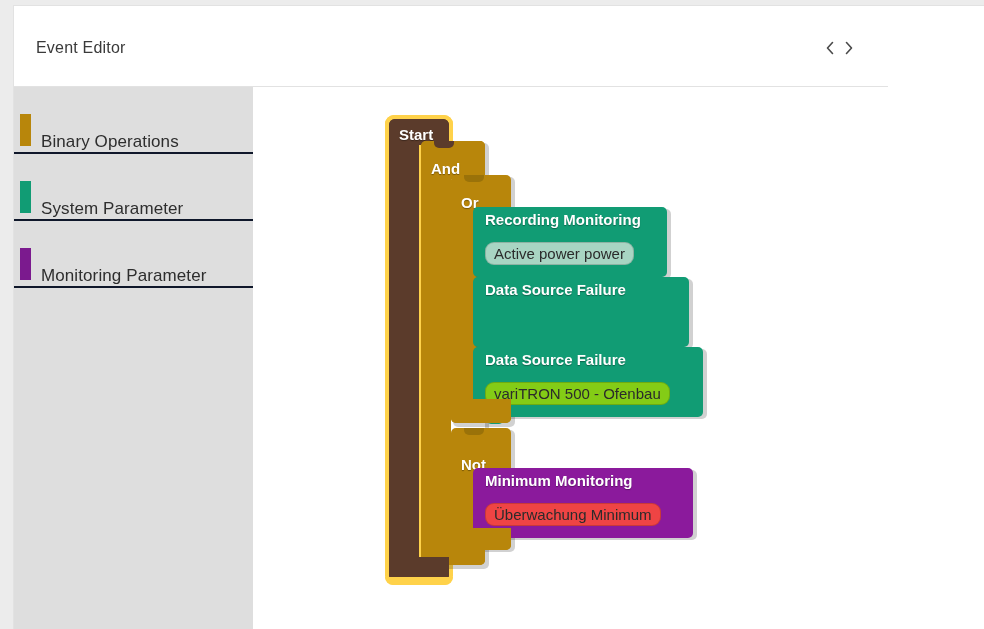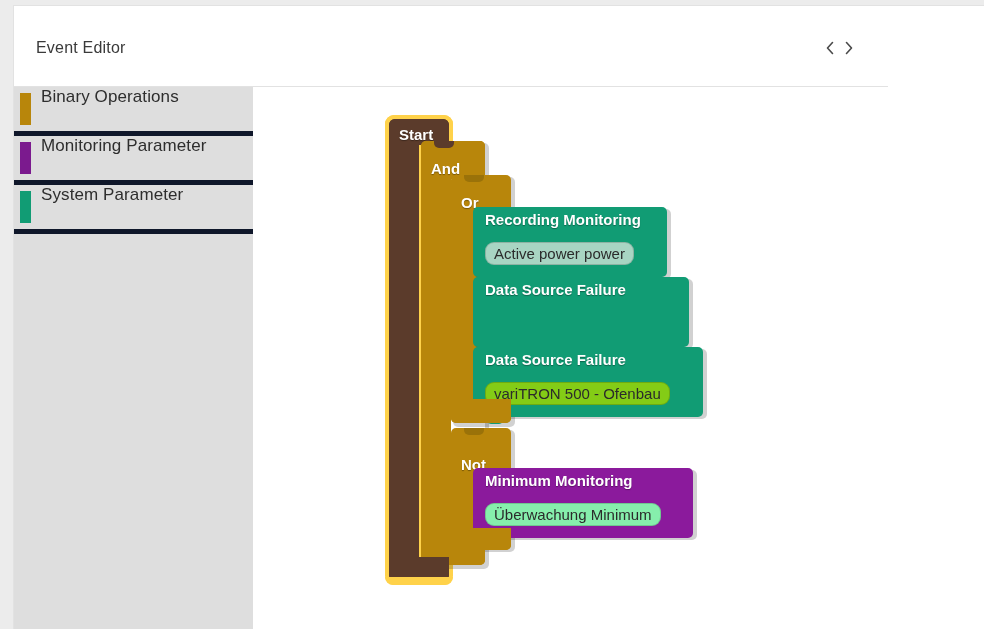--- a/index.html
+++ b/index.html
@@ -33,22 +33,22 @@
   .chev{
     width:13px;height:18px;display:block;cursor:pointer;
   }
   .chev svg{display:block;}
   
   .sidebar{
     position:absolute;left:0;top:81px;width:239px;height:542px;
     background:#dedede;
   }
   .side-item{
-    position:relative;height:44px;display:flex;align-items:flex-start;
-    border-bottom:5px solid #0f172a;cursor:pointer;
+    position:relative;height:44px;display:flex;align-items:flex-end;
+    border-bottom:2px solid #0f172a;cursor:pointer;margin-top:21px;
   }
   .side-bar{
     position:absolute;left:6px;top:6px;width:11px;height:32px;
   }
   .side-label{
     margin-left:27px;font-size:17px;color:#2e2e2e;letter-spacing:0.1px;
   }
   
   .canvas{
     position:absolute;left:239px;top:81px;width:731px;height:542px;
@@ -96,26 +96,26 @@
       </span>
     </div>
   </div>
 
   <div class="sidebar">
     <div class="side-item">
       <span class="side-bar" style="background:#b8860b"></span>
       <span class="side-label">Binary Operations</span>
     </div>
     <div class="side-item">
+      <span class="side-bar" style="background:#119c74"></span>
+      <span class="side-label">System Parameter</span>
+    </div>
+    <div class="side-item">
       <span class="side-bar" style="background:#7b1a8e"></span>
       <span class="side-label">Monitoring Parameter</span>
-    </div>
-    <div class="side-item">
-      <span class="side-bar" style="background:#119c74"></span>
-      <span class="side-label">System Parameter</span>
     </div>
   </div>
 
   <div class="canvas">
     <div class="workspace">
 
       <div class="blk" style="left:132px;top:28px;width:68px;height:470px;background:#ffd24a;border-radius:9px;"></div>
       <div class="blk" style="left:132px;top:28px;width:68px;height:29px;background:#ffd24a;border-radius:9px 9px 0 0;"></div>
 
       <div class="blk" style="left:136px;top:32px;width:60px;height:462px;background:#5b3b2b;border-radius:6px;"></div>
@@ -162,21 +162,21 @@
 
       <div class="blk-shadow" style="left:200px;top:343px;width:62px;height:122px;"></div>
       <div class="blk" style="left:198px;top:341px;width:60px;height:122px;background:#b8860b;border-radius:5px;"></div>
       <div class="blk-label" style="left:208px;top:369px;">Not</div>
       <div class="notch" style="left:211px;top:341px;width:20px;height:7px;background:#9a7209;border-radius:0 0 5px 5px;"></div>
       <div class="blk" style="left:226px;top:385px;width:32px;height:58px;background:#ffffff;"></div>
 
       <div class="blk-shadow" style="left:222px;top:383px;width:222px;height:70px;"></div>
       <div class="blk" style="left:220px;top:381px;width:220px;height:70px;background:#8b1a9c;border-radius:5px;"></div>
       <div class="blk-label" style="left:232px;top:385px;">Minimum Monitoring</div>
-      <div class="field" style="left:232px;top:416px;background:#86efac;">Überwachung Minimum</div>
+      <div class="field" style="left:232px;top:416px;background:#ef4444;">Überwachung Minimum</div>
       <div class="notch" style="left:233px;top:451px;width:18px;height:7px;background:#8b1a9c;border-radius:0 0 5px 5px;"></div>
 
       <div class="blk" style="left:198px;top:312px;width:60px;height:24px;background:#b8860b;border-radius:0 0 5px 5px;"></div>
       <div class="blk" style="left:198px;top:441px;width:60px;height:22px;background:#b8860b;border-radius:0 0 5px 5px;"></div>
       <div class="blk" style="left:168px;top:458px;width:64px;height:20px;background:#b8860b;border-radius:0 0 5px 5px;"></div>
       <div class="blk" style="left:136px;top:470px;width:60px;height:24px;background:#5b3b2b;border-radius:0 0 6px 6px;"></div>
       <div class="blk" style="left:132px;top:490px;width:68px;height:8px;background:#ffd24a;border-radius:0 0 9px 9px;"></div>
 
     </div>
   </div>

